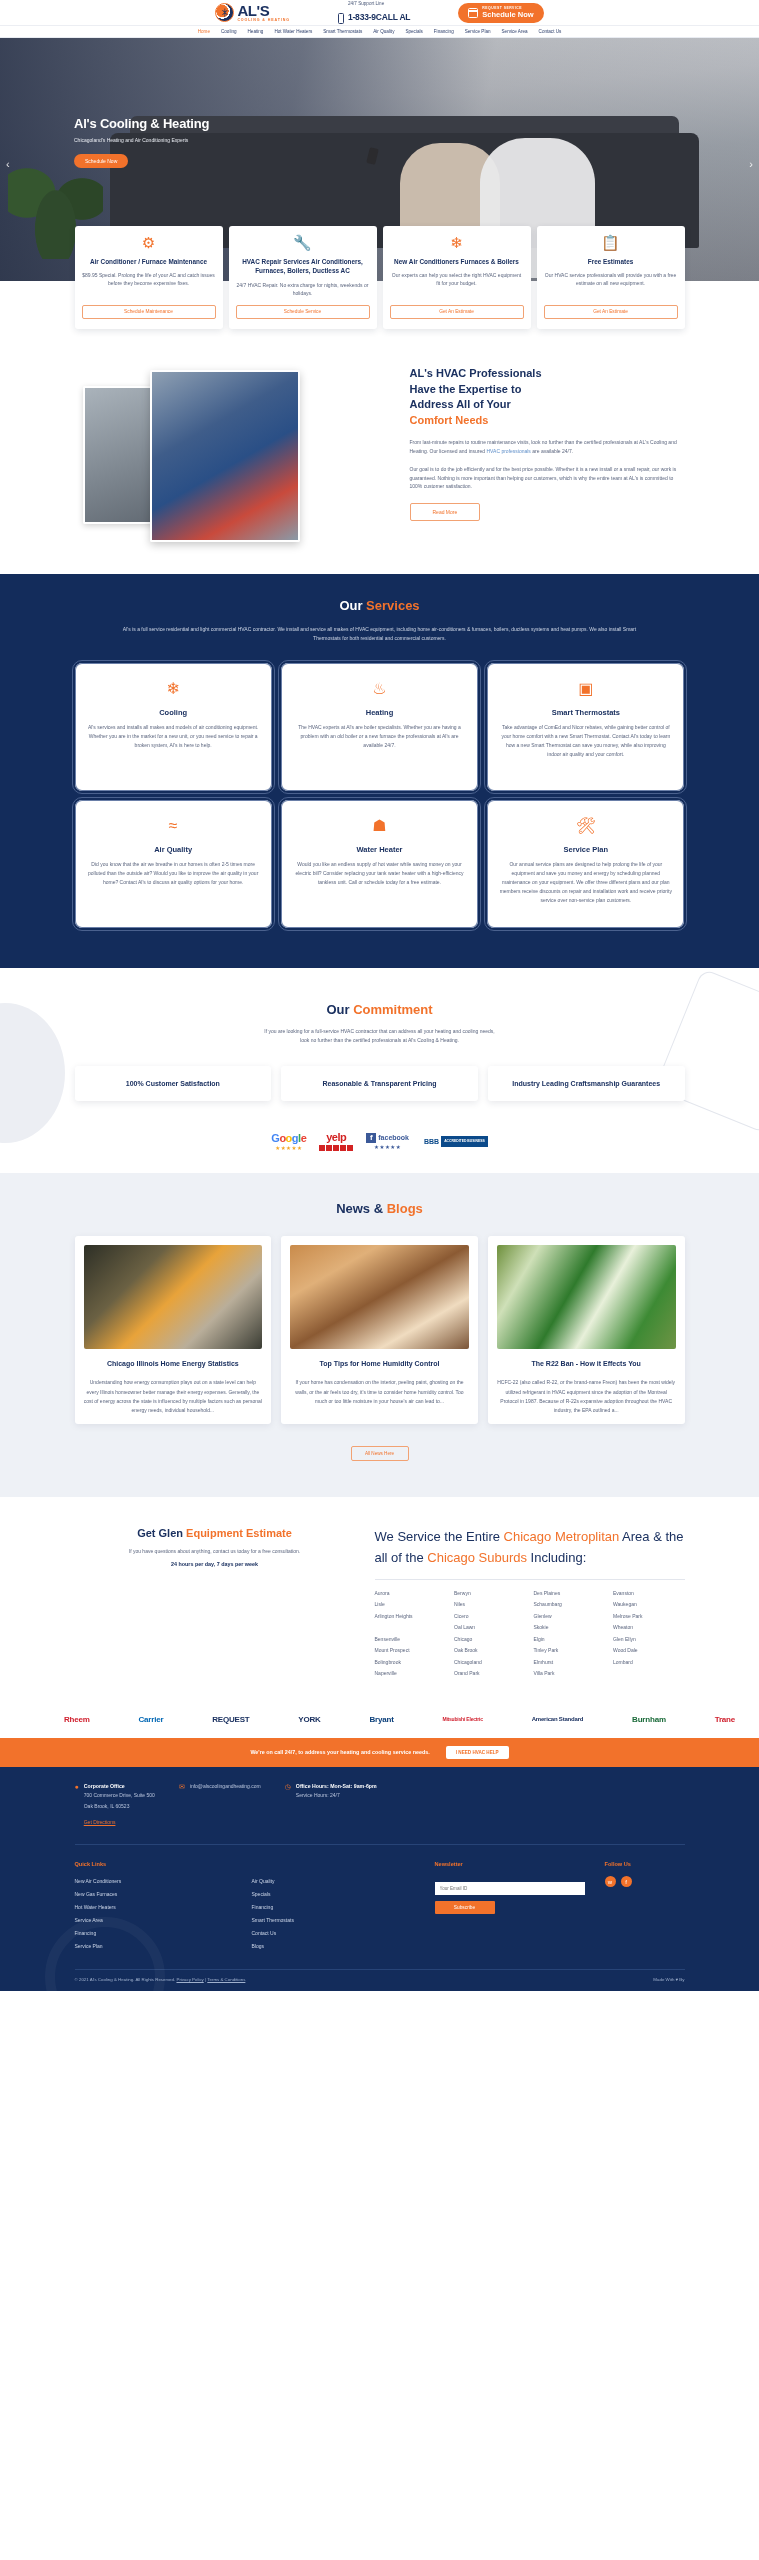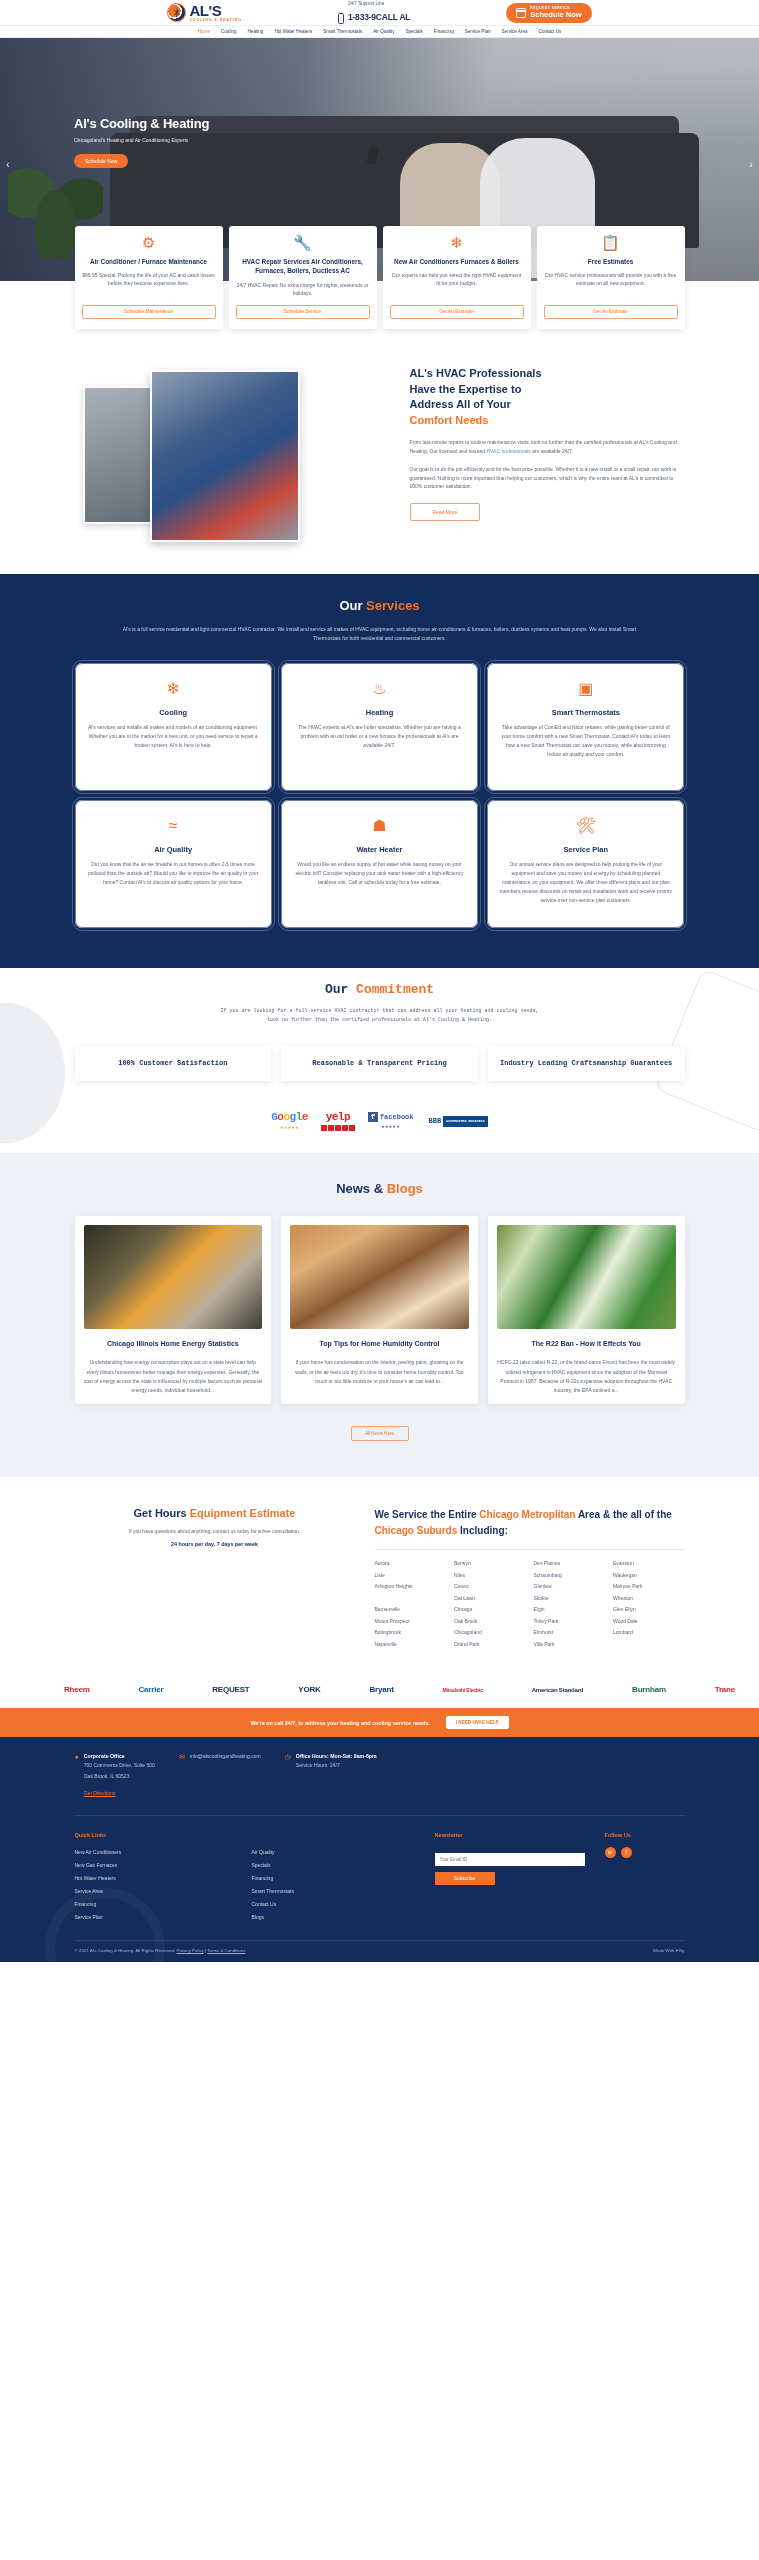--- a/index.html
+++ b/index.html
@@ -11,21 +11,21 @@
     width: 759px;
     overflow-x: hidden;
   }
   .wrap { width: 759px; margin: 0 auto; }
   .container { width: 610px; margin: 0 auto; }
 
   
   .topbar {
     height: 26px;
     display: flex; align-items: center; justify-content: center;
-    gap: 96px;
+    gap: 48px;
     background: #fff;
     border-bottom: 1px solid #eceef3;
     padding: 3px 1px;
   }
   .logo { display: flex; align-items: center; gap: 3px; }
   .logo-mark {
     width: 19px; height: 19px; border-radius: 50%;
     background: radial-gradient(circle at 38% 42%, #f2722b 0 42%, #fff 43% 52%, #1b3160 53% 100%);
     border: 1.2px solid #f2722b;
     position: relative;
@@ -159,21 +159,21 @@
   .svc-card {
     background:#fff; border-radius:7px; padding:18px 12px 22px; text-align:center;
     box-shadow:inset 0 0 0 1px #6a7fa8; outline:1px solid #4a618e; outline-offset:2px;
     min-height:128px; display:flex; flex-direction:column; align-items:center;
   }
   .svc-icon { font-size:16px; color:#f2722b; line-height:1; margin-bottom:11px; }
   .svc-title { font-size:7.5px; font-weight:bold; color:#1b3160; margin-bottom:6px; }
   .svc-text { font-size:5px; color:#5b657e; line-height:1.8; }
 
   
-  .commitment { background:#fff; padding:14px 0 22px; position:relative; overflow:hidden;font-family:Liberation Mono, monospace; }
+  .commitment { background:#fff; padding:34px 0 22px; position:relative; overflow:hidden; }
   .blob-l {
     position:absolute; left:-55px; top:35px; width:120px; height:140px;
     background:#eceef3; border-radius:50%;
   }
   .blob-r {
     position:absolute; right:-35px; top:18px; width:120px; height:130px;
     border:1px solid #e3e6ed; border-radius:12px; transform:rotate(22deg);
   }
   .sec-title.dark { color:#1b3160; }
   .commit-lead { text-align:center; font-size:5px; color:#5b657e; line-height:1.9; margin-top:10px; }
@@ -217,21 +217,21 @@
 
   
   .estimate { background:#fff; padding:30px 0 22px; display:flex; gap:20px; }
   .est-left { width:280px; }
   .est-h { font-size:11px; font-weight:bold; color:#1b3160; }
   .est-h .accent { color:#f2722b; }
   .est-p { font-size:5px; color:#5b657e; line-height:1.8; margin-top:8px; text-align:center; }
   .est-strong { font-size:5.4px; font-weight:bold; color:#1b3160; margin-top:5px; text-align:center; }
   .est-left { text-align:center; }
   .est-right { flex:1; }
-  .est-h2 { font-size:10px; font-weight:bold; color:#1b3160; line-height:1.6; }
+  .est-h2 { font-size:13px; font-weight:normal; color:#1b3160; line-height:1.6; }
   .est-h2 .accent { color:#f2722b; }
   .cities { display:grid; grid-template-columns:repeat(4,1fr); gap:2px 8px;
             margin-top:10px; padding-top:9px; border-top:1px solid #e3e6ed; }
   .cities div { font-size:5px; color:#5b657e; line-height:1.9; }
 
   
   .brands { display:flex; align-items:center; justify-content:space-between;
             padding:14px 24px; background:#fff; gap:8px;margin-left:40px; }
   .brand { font-size:8px; font-weight:bold; letter-spacing:-.2px; white-space:nowrap; }
 
@@ -487,21 +487,21 @@
         </div>
       </div>
       <div class="news-btn">All News Here</div>
     </div>
   </div>
 
   <div class="container">
     <div class="estimate">
       <div class="est-left">
         <div class="est-h">
-          <span>Get Hours </span><span class="accent">Equipment Estimate</span>
+          <span>Get Glen </span><span class="accent">Equipment Estimate</span>
         </div>
         <div class="est-p">If you have questions about anything, contact us today for a free consultation.</div>
         <div class="est-strong">24 hours per day, 7 days per week</div>
       </div>
       <div class="est-right">
         <div class="est-h2">
           <span>We Service the Entire </span><span class="accent">Chicago Metroplitan</span><span> Area &amp; the all of the </span><span class="accent">Chicago Suburds</span><span> Including:</span>
         </div>
         <div class="cities">
           <div>Aurora</div>

